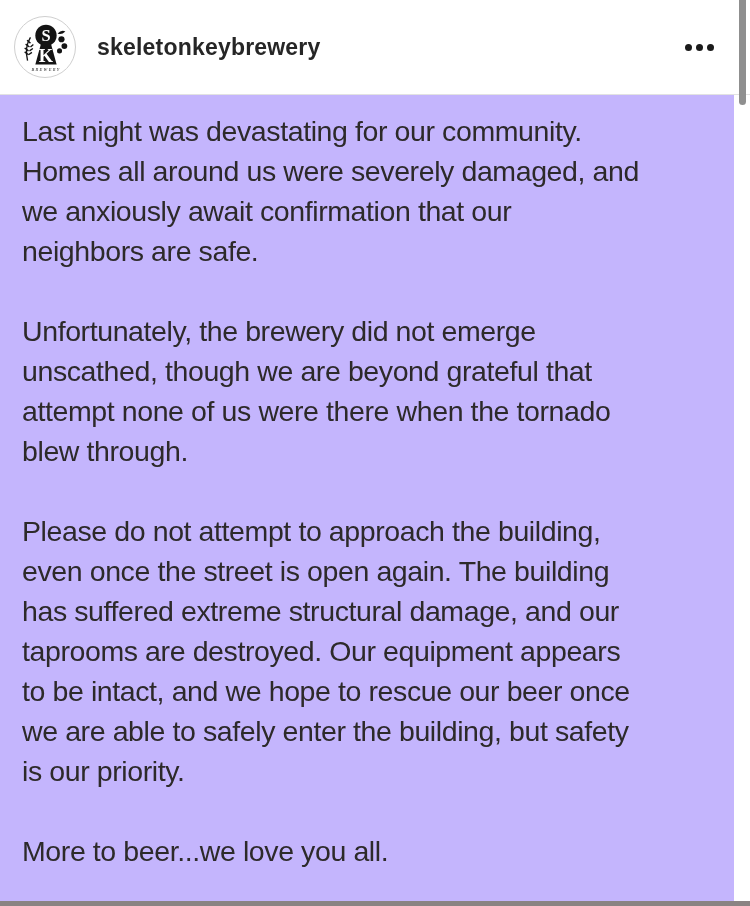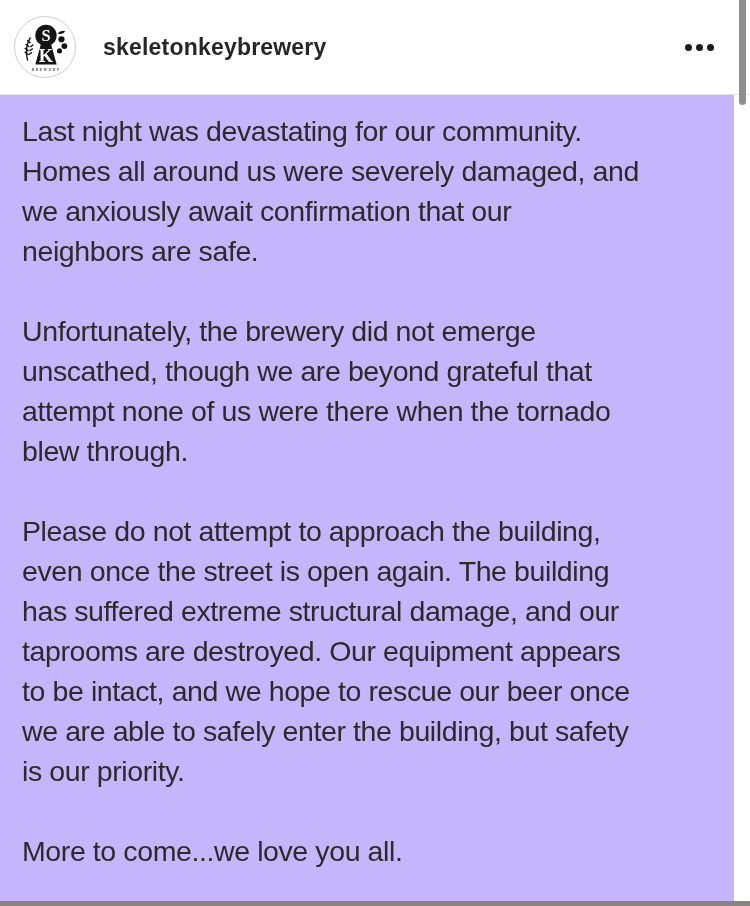--- a/index.html
+++ b/index.html
@@ -27,21 +27,21 @@
     width: 62px; height: 62px;
     border-radius: 50%;
     border: 1px solid #cfcfcf;
     background: #fff;
     flex: 0 0 auto;
     display: flex; align-items: center; justify-content: center;
     overflow: hidden;
   }
   .avatar svg { display: block; }
   .username {
-    margin-left: 27px;
+    margin-left: 21px;
     font-size: 23px;
     font-weight: 700;
     color: #262626;
     letter-spacing: 0.2px;
   }
   .more-btn {
     margin-left: auto;
     display: flex;
     gap: 4px;
     align-items: center;
@@ -146,20 +146,20 @@
 unscathed, though we are beyond grateful that
 attempt none of us were there when the tornado
 blew through.</p>
     <p>Please do not attempt to approach the building,
 even once the street is open again. The building
 has suffered extreme structural damage, and our
 taprooms are destroyed. Our equipment appears
 to be intact, and we hope to rescue our beer once
 we are able to safely enter the building, but safety
 is our priority.</p>
-    <p>More to come...we love you all.</p>
+    <p>More to beer...we love you all.</p>
   </div>
 
   <div class="scrollbar-thumb"></div>
 
   <div class="bottom-band"></div>
 
 </div>
 
 </body></html>

